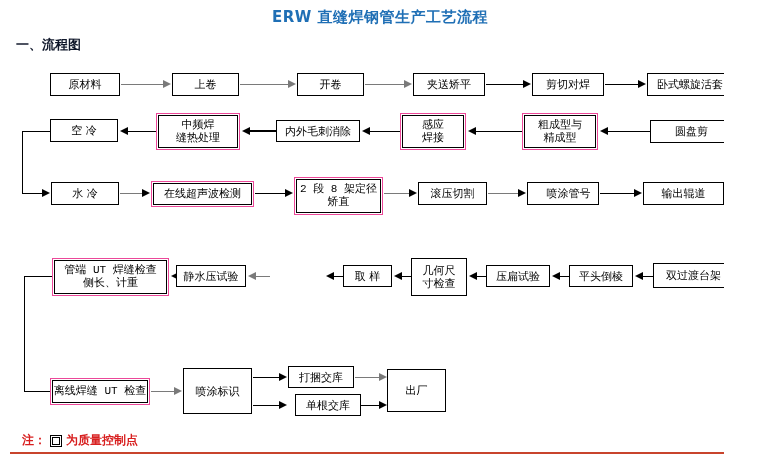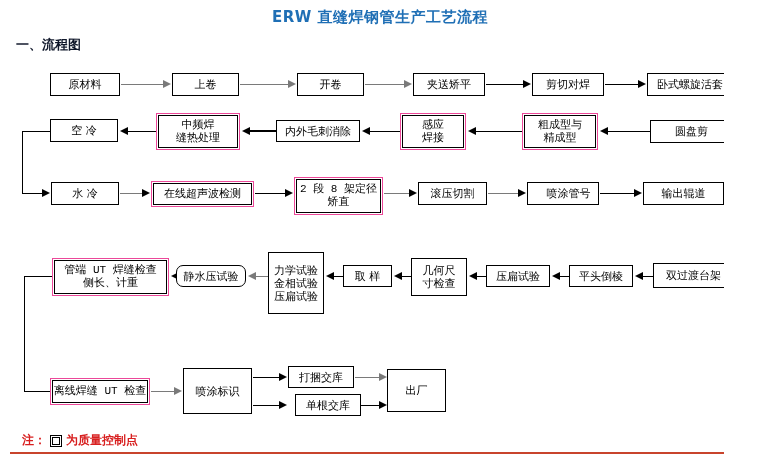--- a/index.html
+++ b/index.html
@@ -256,31 +256,26 @@
   <div class="ln h" style="left:736px;top:276px;width:10px;"></div>
   <div class="ar l" style="left:728px;top:272px;"></div>
 
   <div class="box qc" style="left:52px;top:258px;width:117px;height:38px;">
     <span class="lines">管端 UT 焊缝检查
 侧长、计重</span>
   </div>
   <div class="ar l" style="left:171px;top:272px;"></div>
   <div class="ln h" style="left:179px;top:276px;width:17px;"></div>
 
-  <div class="box" style="left:176px;top:265px;width:70px;height:22px;border-radius:7px;">
+  <div class="box" style="left:176px;top:265px;width:70px;height:22px;">
     <span class="lines">静水压试验</span>
   </div>
   <div class="ar l gray" style="left:248px;top:272px;"></div>
   <div class="ln h gray" style="left:256px;top:276px;width:14px;"></div>
 
-  <div class="box" style="left:268px;top:252px;width:56px;height:62px;">
-    <span class="lines">力学试验
-金相试验
-压扁试验</span>
-  </div>
   <div class="ar l" style="left:326px;top:272px;"></div>
   <div class="ln h" style="left:334px;top:276px;width:9px;"></div>
 
   <div class="box" style="left:343px;top:265px;width:49px;height:22px;">
     <span class="lines">取 样</span>
   </div>
   <div class="ar l" style="left:394px;top:272px;"></div>
   <div class="ln h" style="left:402px;top:276px;width:9px;"></div>
 
   <div class="box" style="left:411px;top:258px;width:56px;height:38px;">

